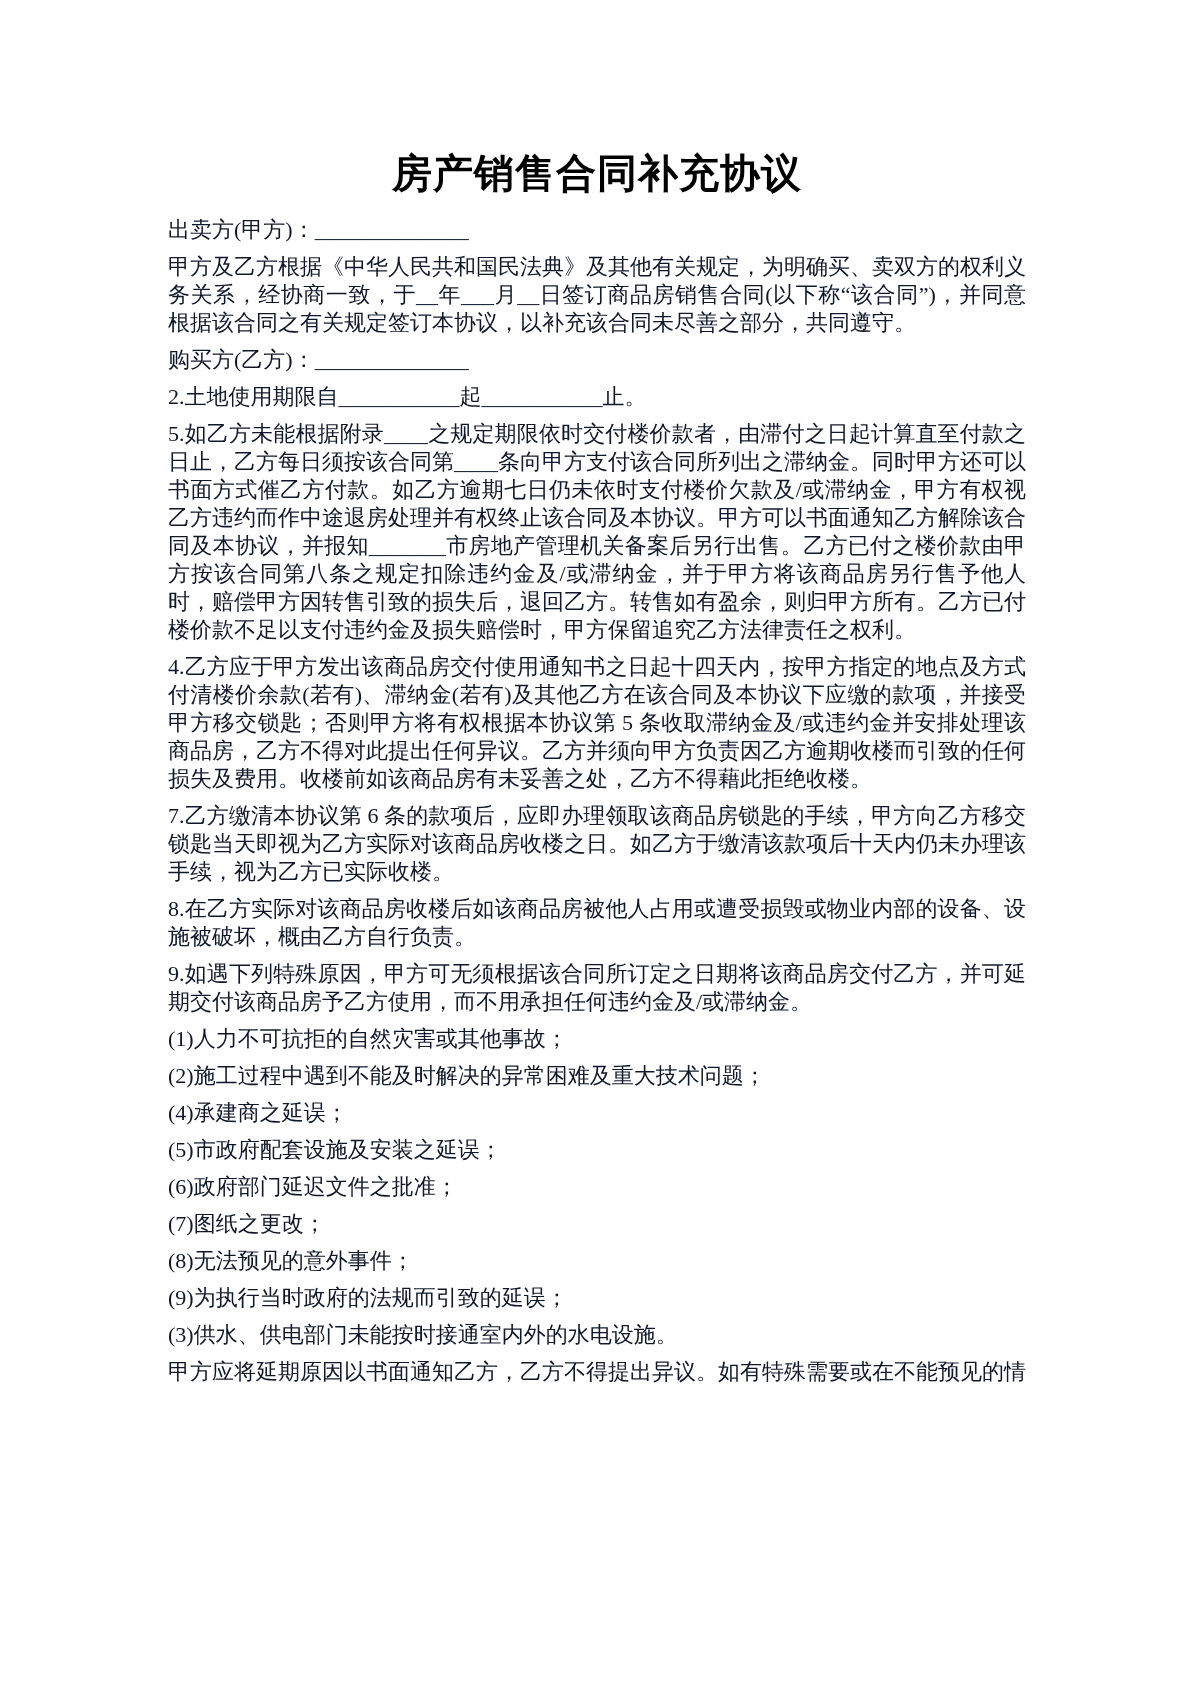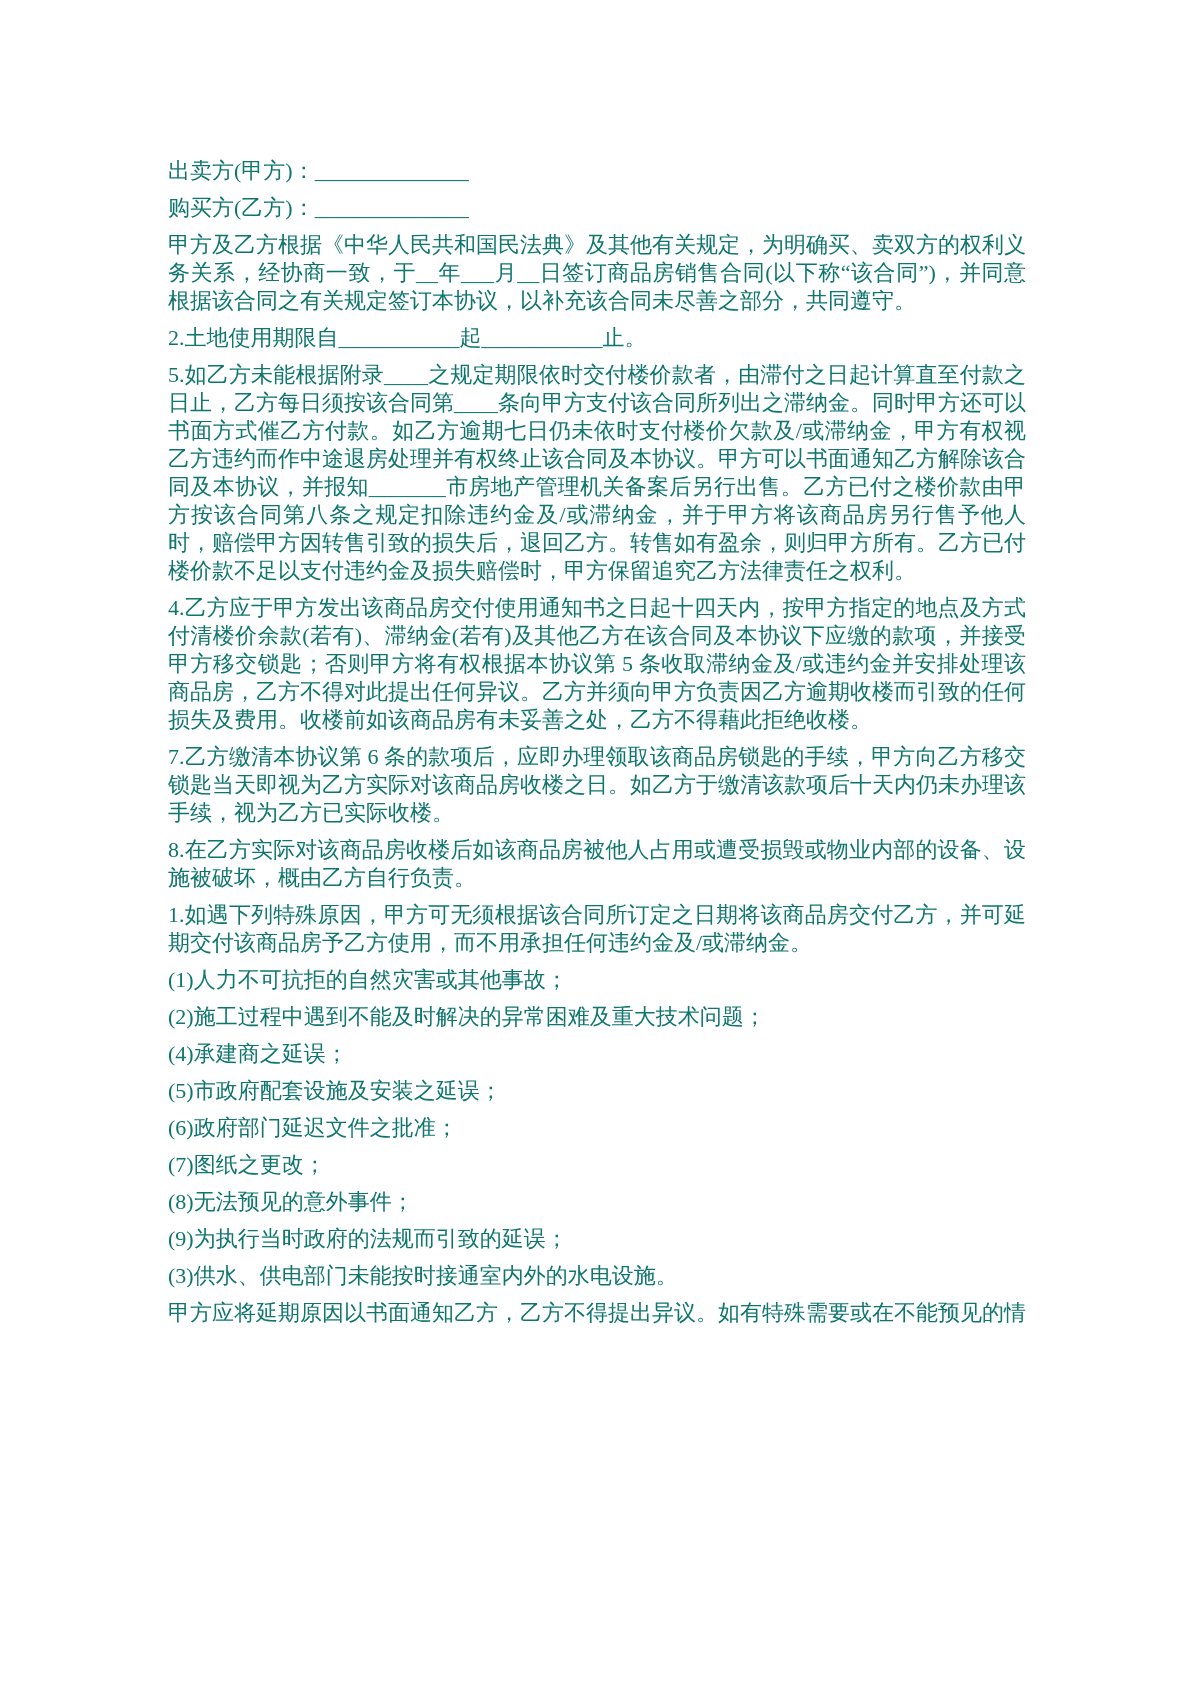--- a/index.html
+++ b/index.html
@@ -27,37 +27,38 @@
     margin: 0 0 16px 0;
     font-family: "Liberation Serif", "DejaVu Serif", serif;
   }
   .doc-body p {
     margin: 9px 0 4px 0;
     font-size: 22px;
     line-height: 28px;
     text-align: justify;
     text-justify: inter-ideograph;
     word-break: break-all;
-    color: #0f766e;
+    color: #0f172a;
   }
 </style>
 </head>
 <body>
 
 <div class="page">
+  <h1 class="doc-title">房产销售合同补充协议</h1>
   <div class="doc-body">
     <p>出卖方(甲方)：______________</p>
+    <p>甲方及乙方根据《中华人民共和国民法典》及其他有关规定，为明确买、卖双方的权利义务关系，经协商一致，于__年___月__日签订商品房销售合同(以下称“该合同”)，并同意根据该合同之有关规定签订本协议，以补充该合同未尽善之部分，共同遵守。</p>
     <p>购买方(乙方)：______________</p>
-    <p>甲方及乙方根据《中华人民共和国民法典》及其他有关规定，为明确买、卖双方的权利义务关系，经协商一致，于__年___月__日签订商品房销售合同(以下称“该合同”)，并同意根据该合同之有关规定签订本协议，以补充该合同未尽善之部分，共同遵守。</p>
     <p>2.土地使用期限自___________起___________止。</p>
     <p>5.如乙方未能根据附录____之规定期限依时交付楼价款者，由滞付之日起计算直至付款之日止，乙方每日须按该合同第____条向甲方支付该合同所列出之滞纳金。同时甲方还可以书面方式催乙方付款。如乙方逾期七日仍未依时支付楼价欠款及/或滞纳金，甲方有权视乙方违约而作中途退房处理并有权终止该合同及本协议。甲方可以书面通知乙方解除该合同及本协议，并报知_______市房地产管理机关备案后另行出售。乙方已付之楼价款由甲方按该合同第八条之规定扣除违约金及/或滞纳金，并于甲方将该商品房另行售予他人时，赔偿甲方因转售引致的损失后，退回乙方。转售如有盈余，则归甲方所有。乙方已付楼价款不足以支付违约金及损失赔偿时，甲方保留追究乙方法律责任之权利。</p>
     <p>4.乙方应于甲方发出该商品房交付使用通知书之日起十四天内，按甲方指定的地点及方式付清楼价余款(若有)、滞纳金(若有)及其他乙方在该合同及本协议下应缴的款项，并接受甲方移交锁匙；否则甲方将有权根据本协议第 5 条收取滞纳金及/或违约金并安排处理该商品房，乙方不得对此提出任何异议。乙方并须向甲方负责因乙方逾期收楼而引致的任何损失及费用。收楼前如该商品房有未妥善之处，乙方不得藉此拒绝收楼。</p>
     <p>7.乙方缴清本协议第 6 条的款项后，应即办理领取该商品房锁匙的手续，甲方向乙方移交锁匙当天即视为乙方实际对该商品房收楼之日。如乙方于缴清该款项后十天内仍未办理该手续，视为乙方已实际收楼。</p>
     <p>8.在乙方实际对该商品房收楼后如该商品房被他人占用或遭受损毁或物业内部的设备、设施被破坏，概由乙方自行负责。</p>
-    <p>1.如遇下列特殊原因，甲方可无须根据该合同所订定之日期将该商品房交付乙方，并可延期交付该商品房予乙方使用，而不用承担任何违约金及/或滞纳金。</p>
+    <p>9.如遇下列特殊原因，甲方可无须根据该合同所订定之日期将该商品房交付乙方，并可延期交付该商品房予乙方使用，而不用承担任何违约金及/或滞纳金。</p>
     <p>(1)人力不可抗拒的自然灾害或其他事故；</p>
     <p>(2)施工过程中遇到不能及时解决的异常困难及重大技术问题；</p>
     <p>(4)承建商之延误；</p>
     <p>(5)市政府配套设施及安装之延误；</p>
     <p>(6)政府部门延迟文件之批准；</p>
     <p>(7)图纸之更改；</p>
     <p>(8)无法预见的意外事件；</p>
     <p>(9)为执行当时政府的法规而引致的延误；</p>
     <p>(3)供水、供电部门未能按时接通室内外的水电设施。</p>
     <p>甲方应将延期原因以书面通知乙方，乙方不得提出异议。如有特殊需要或在不能预见的情</p>

